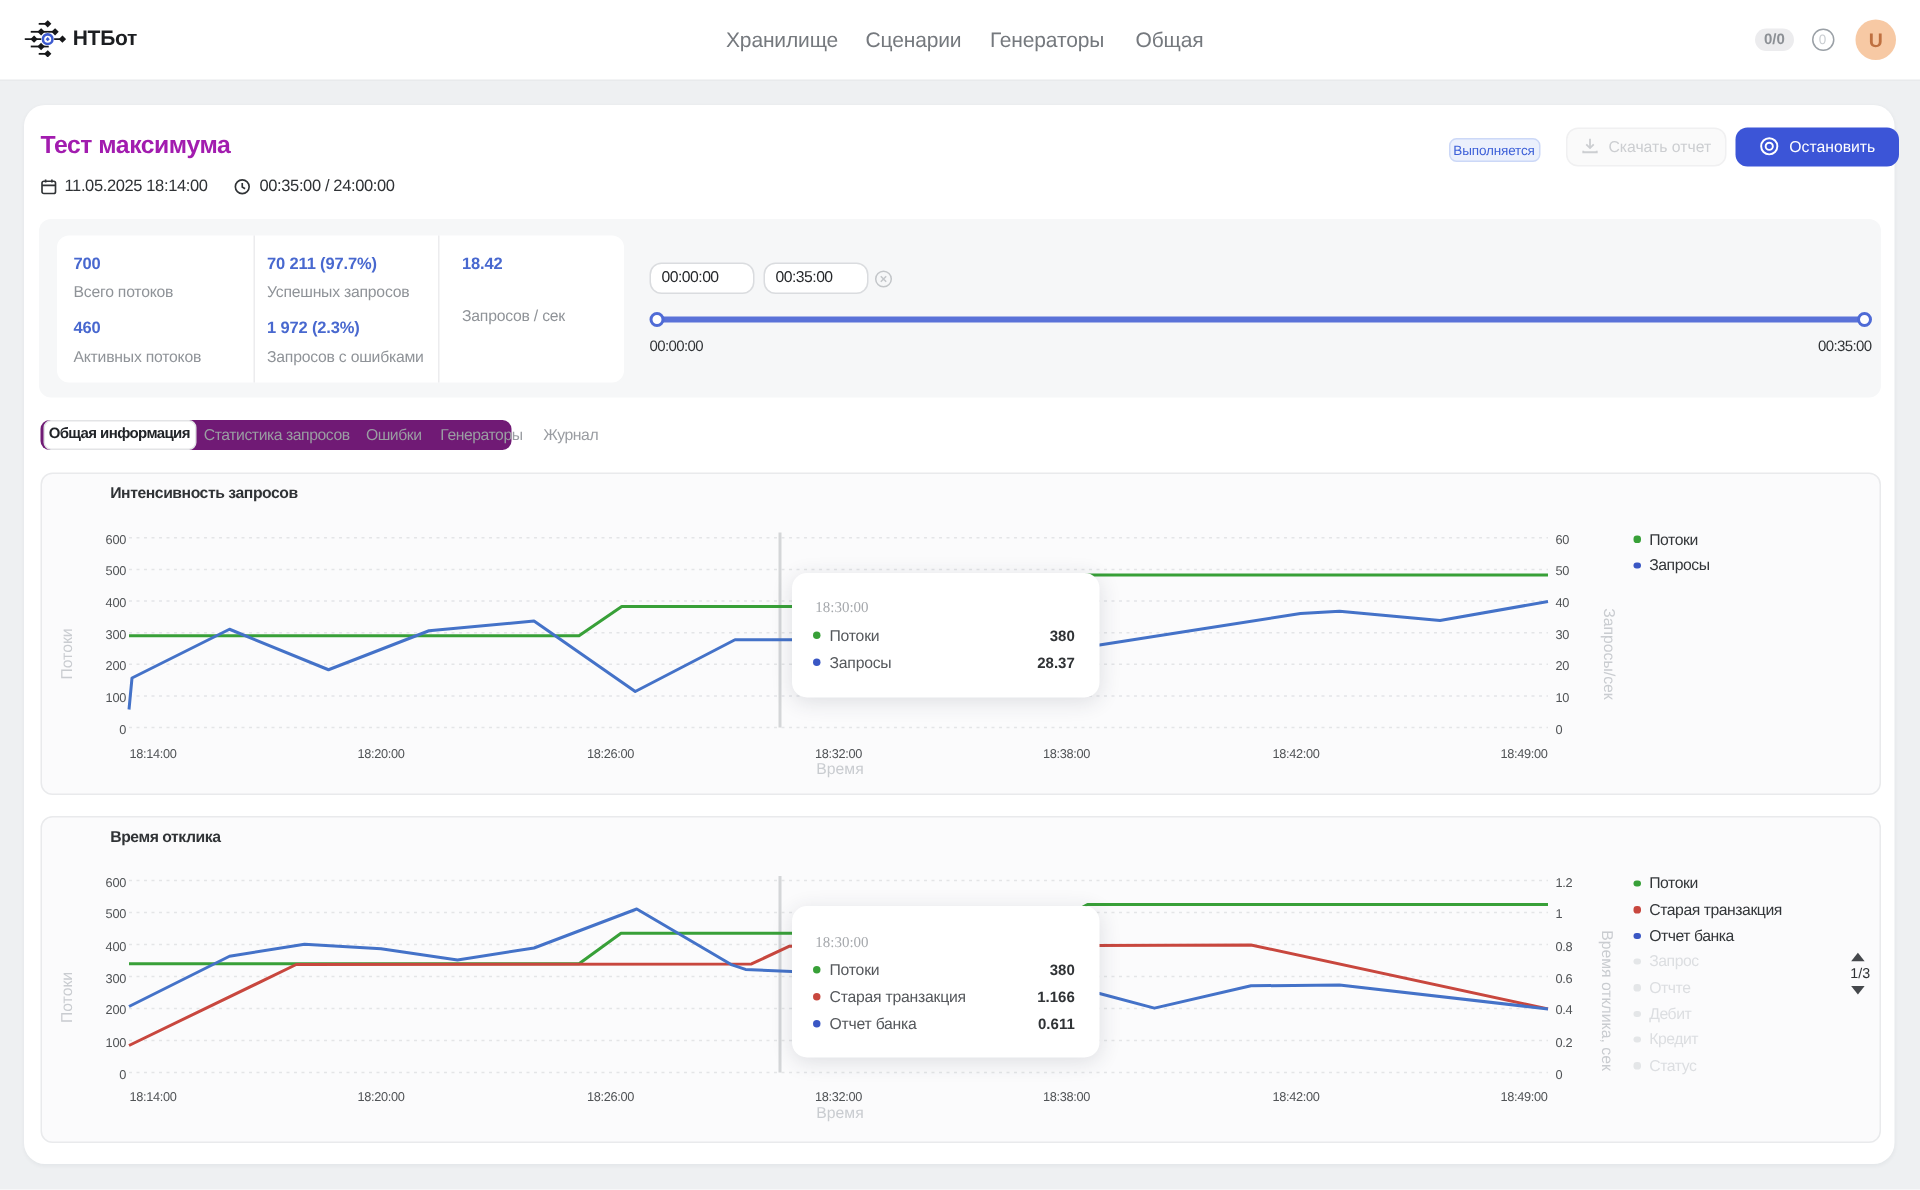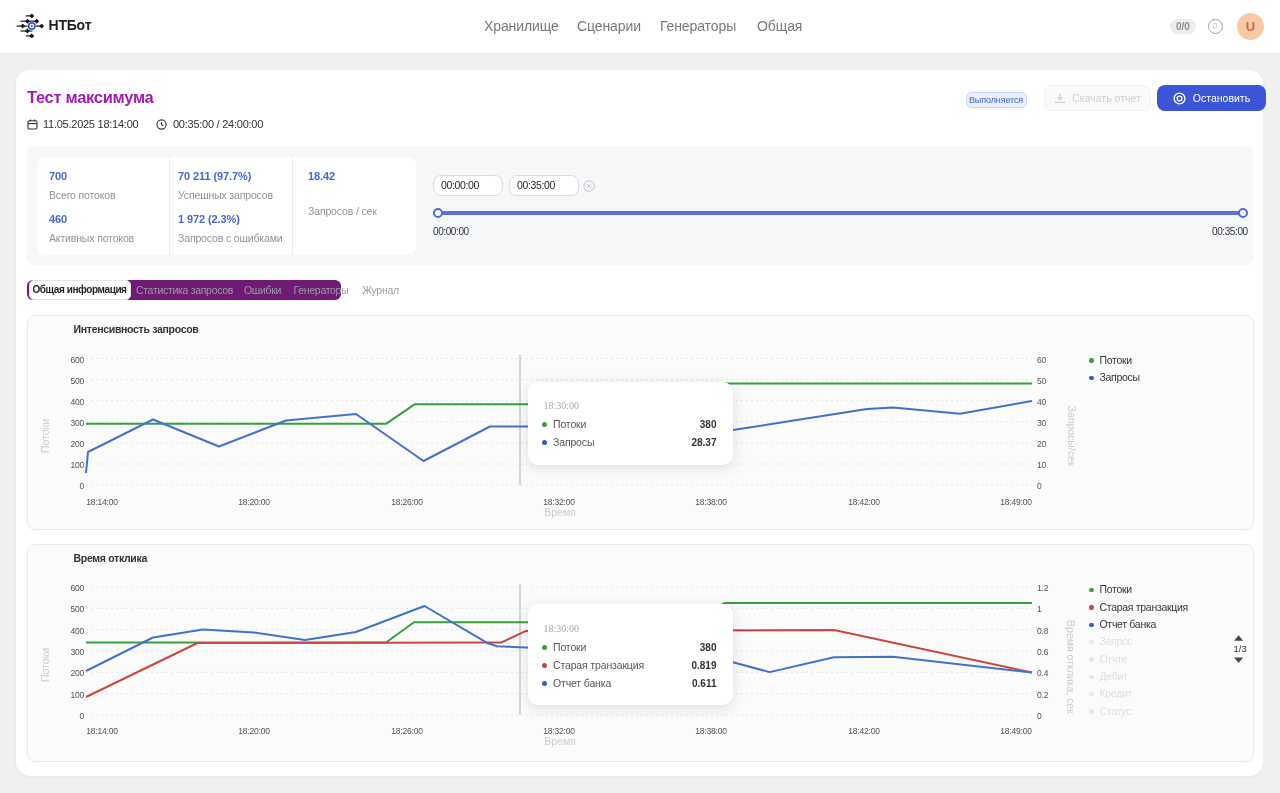--- a/index.html
+++ b/index.html
@@ -269,16 +269,16 @@
 <svg class="abs" style="left:1231px;top:632px" width="17" height="33" viewBox="0 0 17 33">
   <path d="M7.6 3.2 L12.1 8.8 L3.1 8.8 Z" fill="#45484c"></path>
   <text x="2.5" y="19.8" font-size="9.5" fill="#303336" font-family="Liberation Sans, sans-serif">1/3</text>
   <path d="M7.6 31 L12.1 25.4 L3.1 25.4 Z" fill="#45484c"></path>
 </svg>
 <div class="tooltip" style="left:527.5px;top:604px;width:205.5px;height:101px">
   <div class="tt-h" style="top:19.5px">18:30:00</div>
   <div class="tt-row" style="top:38.5px"><span class="tt-dot" style="background:#38a038"></span>Потоки</div>
   <div class="tt-val" style="top:38.5px">380</div>
   <div class="tt-row" style="top:56.5px"><span class="tt-dot" style="background:#c8473e"></span>Старая транзакция</div>
-  <div class="tt-val" style="top:56.5px">0.819</div>
+  <div class="tt-val" style="top:56.5px">1.166</div>
   <div class="tt-row" style="top:74.5px"><span class="tt-dot" style="background:#3a57c4"></span>Отчет банка</div>
   <div class="tt-val" style="top:74.5px">0.611</div>
 </div>
 
 </body></html>

